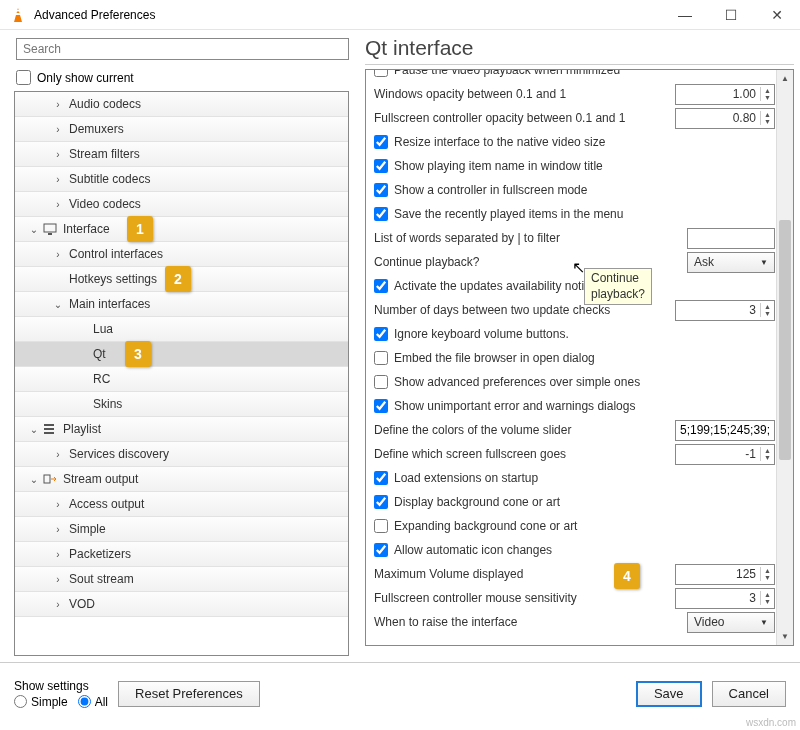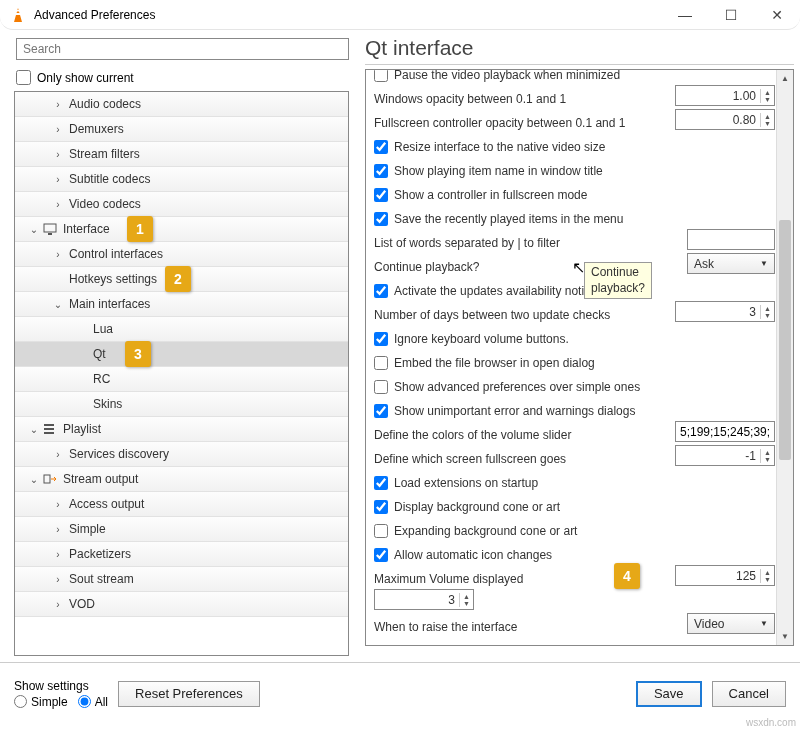--- a/index.html
+++ b/index.html
@@ -1,18 +1,18 @@
 <!DOCTYPE html>
 <html><head>
 <meta charset="utf-8">
 <style>
 * { box-sizing: border-box; margin: 0; padding: 0; font-family: "Segoe UI", Tahoma, sans-serif; font-size: 12px; }
 body { background: #fff; width: 800px; height: 730px; overflow: hidden; position: relative; }
 
-.titlebar { height: 30px; display: flex; align-items: center; border-bottom: 1px solid #e5e5e5; border-radius: 13px; }
+.titlebar { height: 30px; display: flex; align-items: center; border-bottom: 1px solid #e5e5e5; }
 .titlebar .app-icon { width: 16px; height: 16px; margin: 0 8px 0 10px; }
 .titlebar .title { flex: 1; font-size: 12px; }
 .titlebar .win-btn { width: 46px; height: 30px; display: flex; align-items: center; justify-content: center; font-size: 14px; color: #444; }
 
 .main { display: flex; height: 632px; }
 
 .left { width: 355px; border-right: none; display: flex; flex-direction: column; padding: 6px 0 6px 14px; }
 .search { margin: 2px 6px 4px 2px; height: 22px; border: 1px solid #888; padding: 0 6px; font-style: normal; color: #999; }
 .only-show { display: flex; align-items: center; gap: 6px; margin: 6px 2px 6px 2px; font-size: 13px; }
 .only-show input { width: 15px; height: 15px; }
@@ -24,21 +24,21 @@
 .row .arr { width: 14px; text-align: center; color: #555; font-size: 10px; }
 .row .gap { display:inline-block; }
 .row .ico { width: 18px; display: inline-flex; align-items: center; justify-content: center; }
 .row .lbl { padding-left: 4px; }
 .badge { position: absolute; width: 26px; height: 26px; background: #e6a817; color: #fff; font-weight: 600; font-size: 14px; display: flex; align-items: center; justify-content: center; border-radius: 3px; box-shadow: 1px 1px 3px rgba(0,0,0,.3); z-index: 5; }
 
 .right { flex: 1; display: flex; flex-direction: column; padding: 4px 6px 16px 10px; }
 .heading { font-size: 21px; color: #444; margin: 2px 0 4px 0; border-bottom: 1px solid #ccc; padding-bottom: 4px; font-weight: 400; }
 .panel { flex: 1; border: 1px solid #888; position: relative; overflow: hidden; }
 .panel-inner { position: absolute; top: 0; left: 8px; right: 18px; bottom: 0; overflow: hidden; }
-.opt { display: flex; align-items: flex-end; height: 24px; font-size: 13px; color: #333; gap: 6px; }
+.opt { display: flex; align-items: center; height: 24px; font-size: 13px; color: #333; gap: 6px; }
 .opt input[type=checkbox] { width: 14px; height: 14px; }
 .opt .text { flex: 1; white-space: nowrap; overflow: hidden; text-overflow: ellipsis; }
 .numbox, .txtbox, .combo { border: 1px solid #888; height: 21px; background: #fff; font-size: 12px; }
 .numbox { width: 100px; display: flex; align-items: center; }
 .numbox .val { flex: 1; text-align: right; padding-right: 4px; }
 .numbox .spin { width: 14px; display: flex; flex-direction: column; border-left: 1px solid #ccc; }
 .numbox .spin span { flex: 1; font-size: 7px; display: flex; align-items: center; justify-content: center; color: #555; }
 .txtbox { width: 88px; padding: 0 4px; }
 .combo { width: 88px; display: flex; align-items: center; padding: 0 6px; background: linear-gradient(#fdfdfd,#ececec); }
 .combo .cv { flex: 1; }
@@ -338,20 +338,21 @@
             <span class="text">Maximum Volume displayed</span>
             <div class="numbox">
               <span class="val">125</span>
               <div class="spin">
                 <span>▲</span>
                 <span>▼</span>
               </div>
             </div>
           </div>
           <div class="opt">
+            <span class="text">Fullscreen controller mouse sensitivity</span>
             <div class="numbox">
               <span class="val">3</span>
               <div class="spin">
                 <span>▲</span>
                 <span>▼</span>
               </div>
             </div>
           </div>
           <div class="opt">
             <span class="text">When to raise the interface</span>
@@ -360,21 +361,21 @@
               <span class="carr">▼</span>
             </div>
           </div>
         </div>
       <div class="vscroll">
         <div class="sbtn">▲</div>
         <div class="thumb" style="top:150px;height:240px"></div>
         <div class="sbtn" style="position:absolute;bottom:0;width:100%">▼</div>
       </div>
       <span class="cursor" style="left:206px;top:188px">↖</span>
-      <div class="tooltip" style="left:218px;top:192px">
+      <div class="tooltip" style="left:218px;top:198px">
         <span>Continue</span><br><span>playback?</span>
       </div>
       <div class="badge" style="left:248px;top:493px">4</div>
     </div>
   </div>
 </div>
 
 <div class="footer">
   <div class="show-set">
     <span>Show settings</span>

